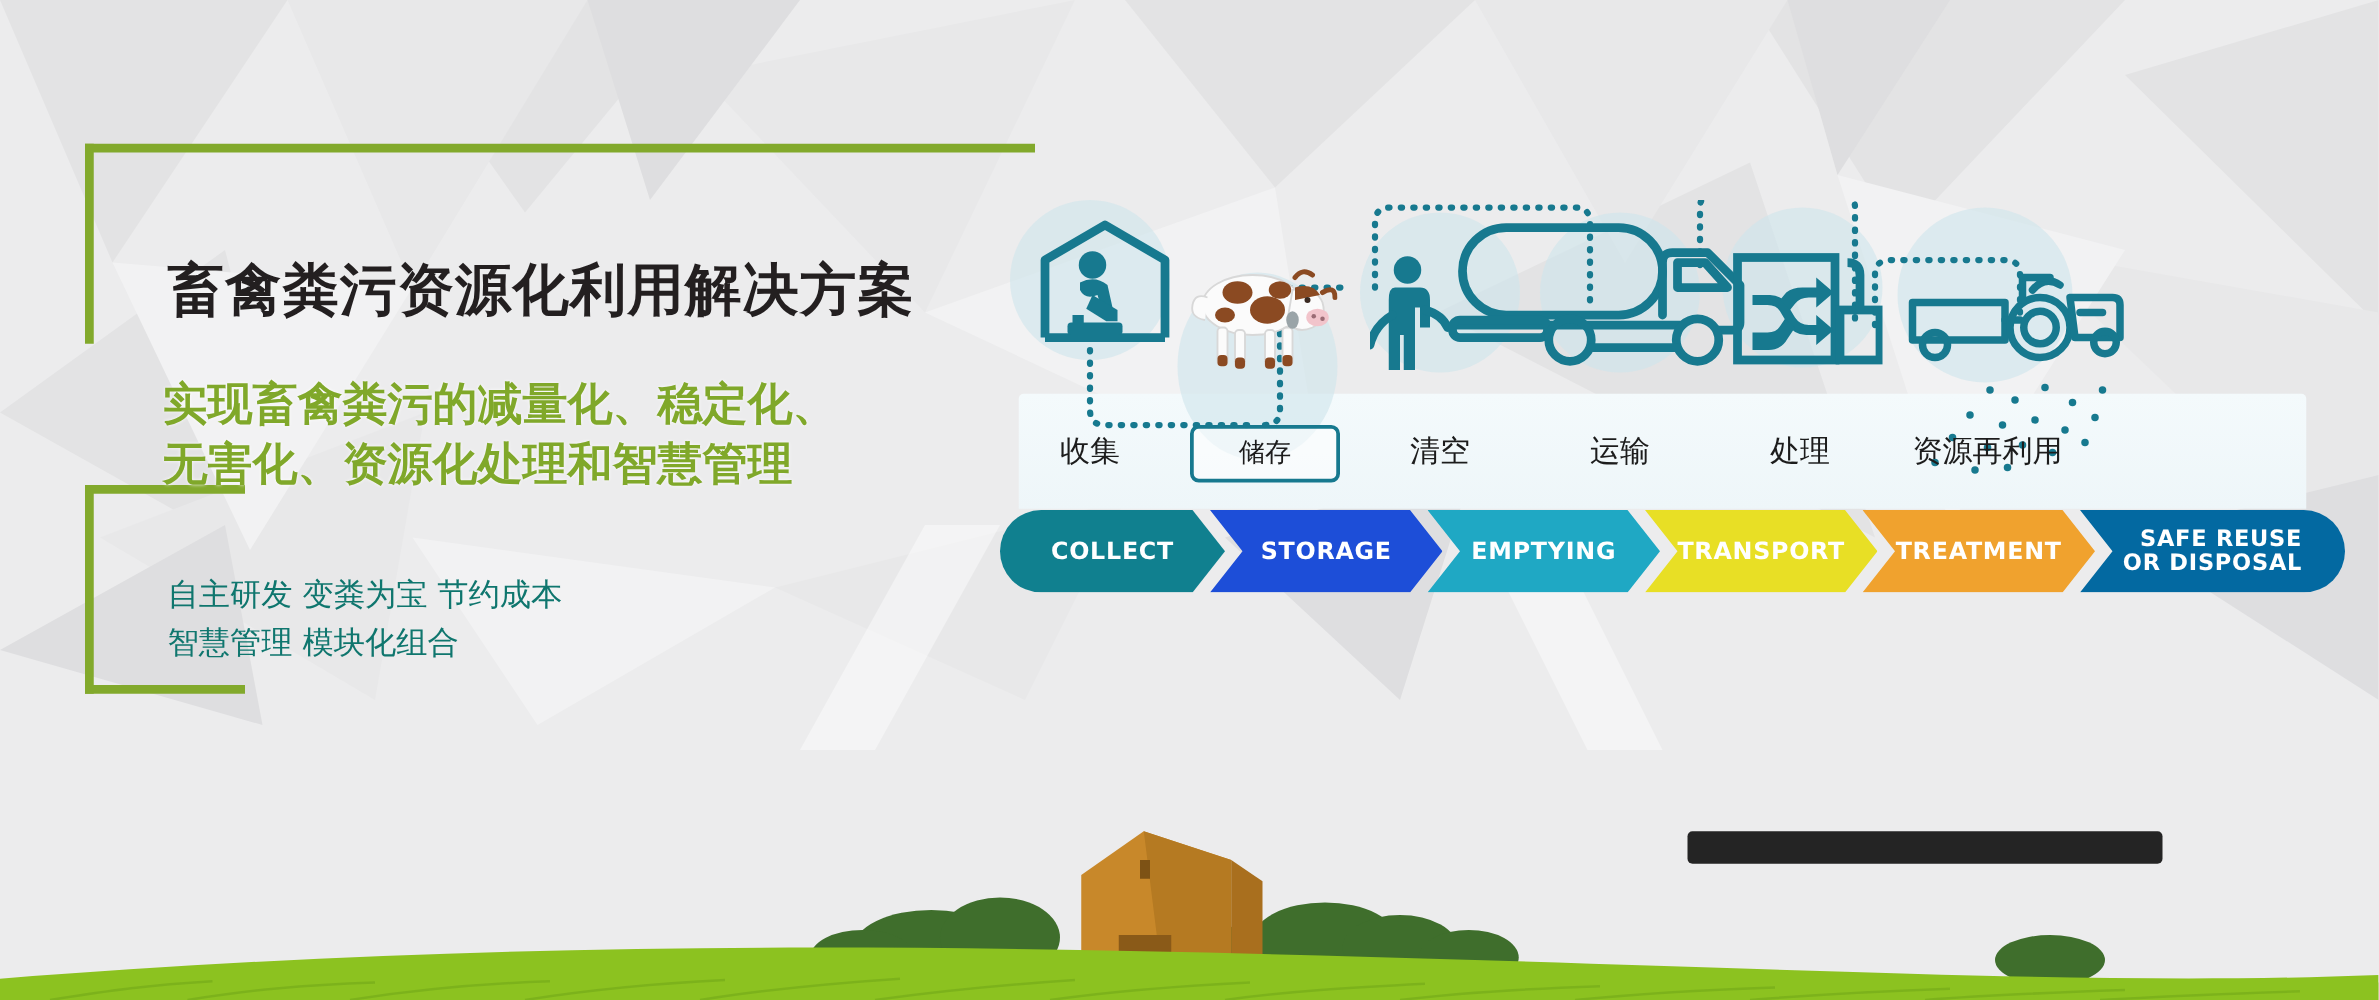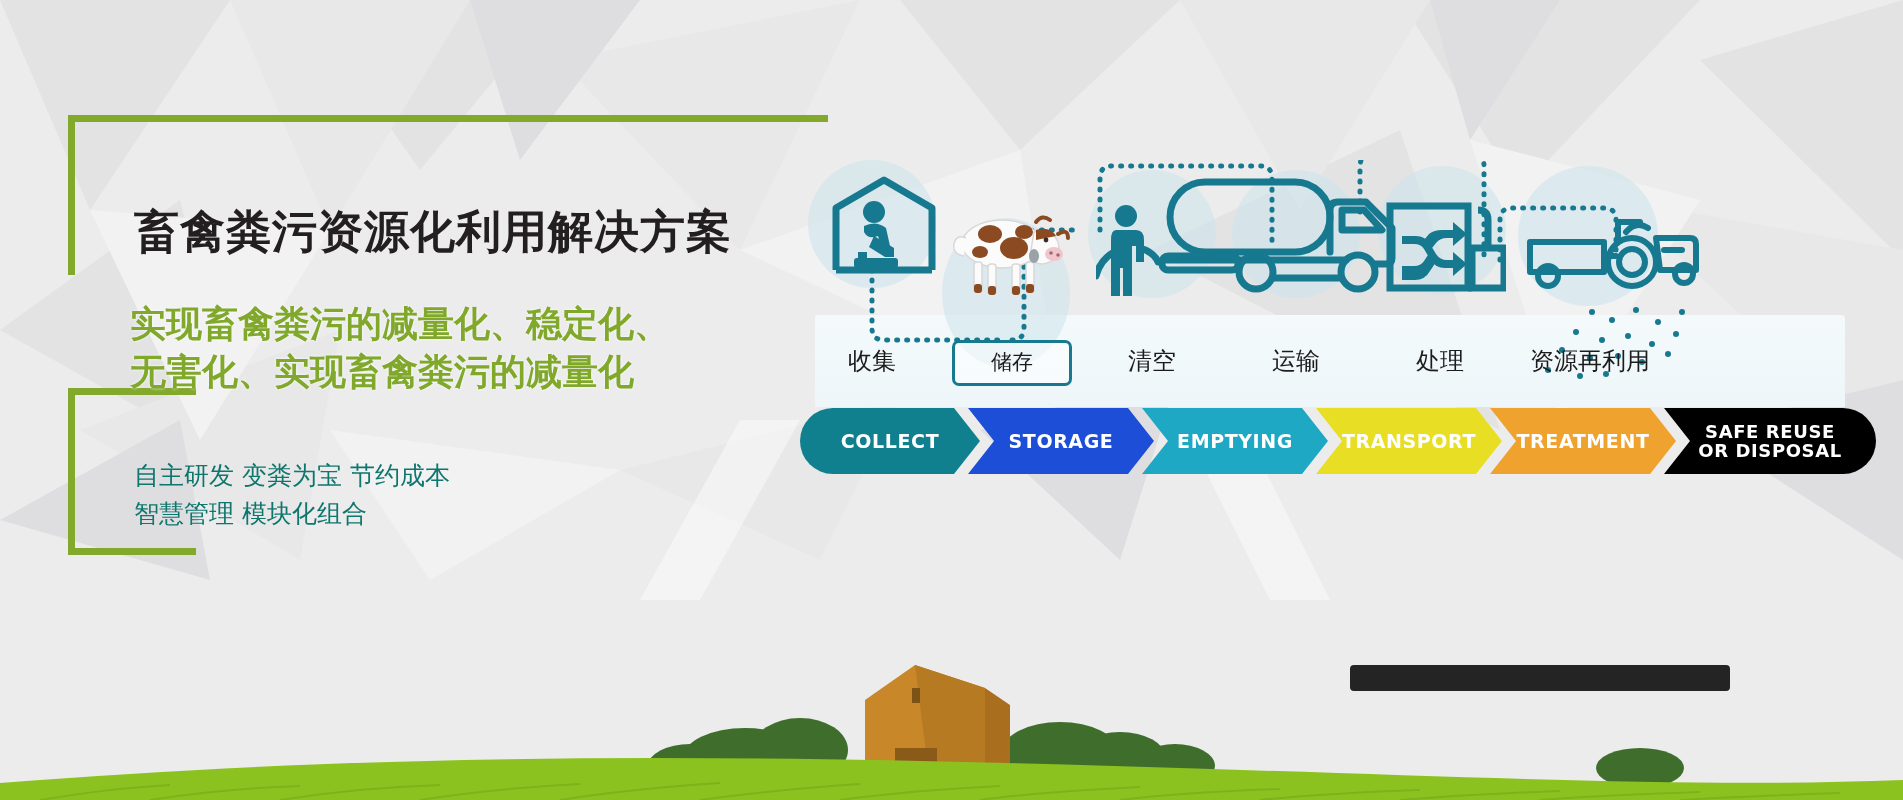--- a/index.html
+++ b/index.html
@@ -205,21 +205,21 @@
     <i class="bar fr-top"></i>
     <i class="bar fr-ltop"></i>
     <i class="bar fr-lbot"></i>
     <i class="bar fr-bstub"></i>
     <i class="bar fr-botstub"></i>
   </div>
 
   <div class="headline">畜禽粪污资源化利用解决方案</div>
   <div class="subhead">
     <div>实现畜禽粪污的减量化、稳定化、</div>
-    <div>无害化、实现畜禽粪污的减量化</div>
+    <div>无害化、资源化处理和智慧管理</div>
   </div>
   <div class="bodytext">
     <div>自主研发 变粪为宝 节约成本</div>
     <div>智慧管理 模块化组合</div>
   </div>
 
   <div class="diagram">
     <div class="panel-bg"></div>
 
     <div class="blob" style="left:8px;  top:0;   width:128px;height:128px;"></div>
@@ -380,18 +380,18 @@
     </div>
     <div class="chev mid" style="left:342px; width:186px; background:#1fa8c4;">
       <span>EMPTYING</span>
     </div>
     <div class="chev mid" style="left:516px; width:186px; background:#e8df25;">
       <span>TRANSPORT</span>
     </div>
     <div class="chev mid" style="left:690px; width:186px; background:#f0a22e;">
       <span>TREATMENT</span>
     </div>
-    <div class="chev last two-line" style="left:864px; width:212px; background:#000000;">
+    <div class="chev last two-line" style="left:864px; width:212px; background:#0369a1;text-align:right;">
       <span id="reuse-label">SAFE REUSE<br>OR DISPOSAL</span>
     </div>
   </div>
 
 </div>
 
 </body></html>

